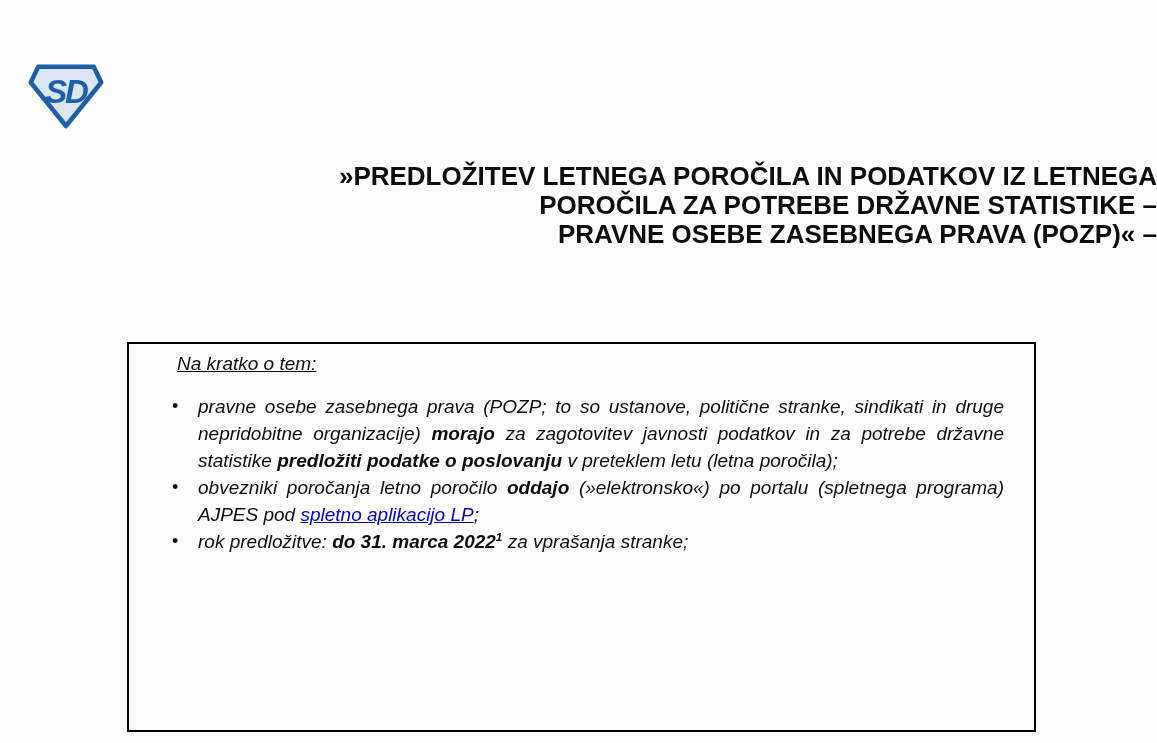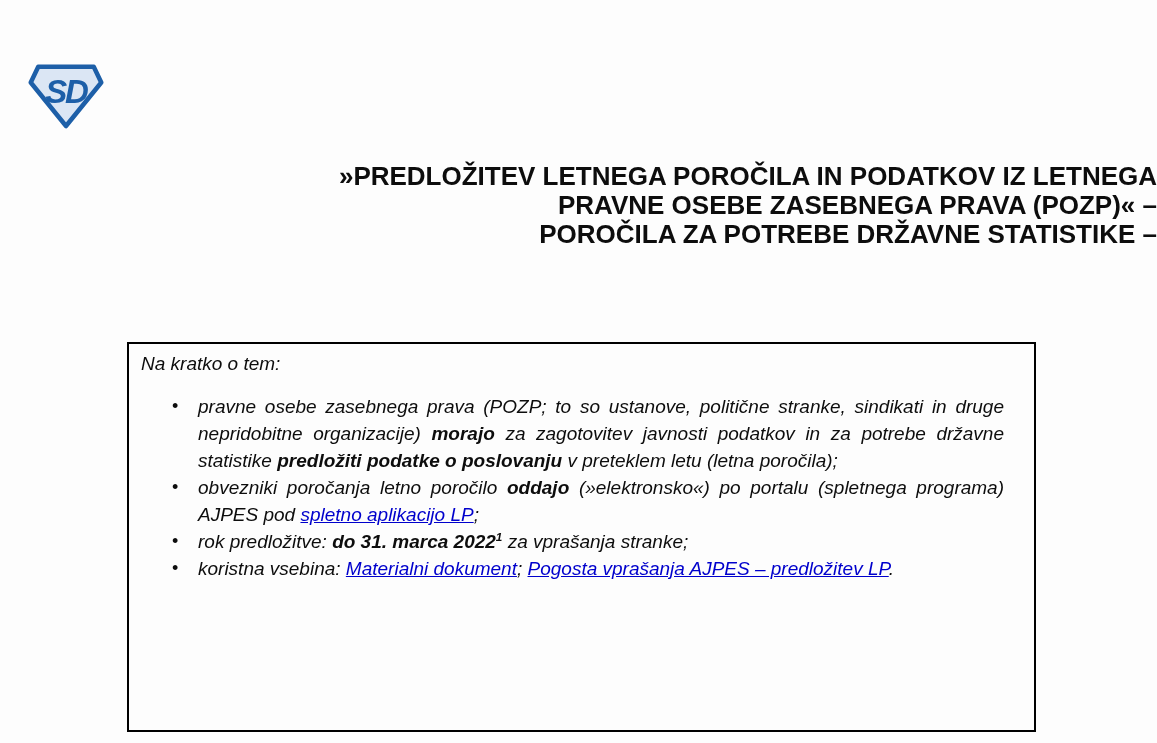--- a/index.html
+++ b/index.html
@@ -26,21 +26,21 @@
     position:absolute;top:162px;left:0;width:100%;
     text-align:right;font-weight:bold;font-size:26px;line-height:29px;
     color:var(--text-color);
   }
   .info-box{
     position:absolute;left:127px;top:342px;width:909px;min-height:390px;
     border:2px solid var(--border-color);
     padding:6px 14px 4px 12px;
     font-style:italic;font-size:19px;line-height:27px;
   }
-  .box-heading{display:inline-block;}
+  .box-heading{display:inline-block;text-decoration:underline;margin-left:36px;}
   .bullet-list{margin:16px;padding:0 0 0 41px;list-style:none;}
   .bullet-list li{position:relative;text-align:justify;}
   .bullet-list li::before{
     content:"\2022";position:absolute;left:-26px;top:0;
     font-style:normal;font-size:0.95em;
   }
   .gap-above{margin-top:27px;}
   .seg{}
   .b{font-weight:bold;}
   .lnk{color:var(--link-color);text-decoration:underline;cursor:pointer;}
@@ -51,25 +51,24 @@
 
 <div class="logo">
   <svg viewBox="0 0 100 88">
     <path class="shield" d="M13 5 L87 5 L97 26 L50 84 L3 26 Z"></path>
     <text class="logo-text" x="50" y="53" text-anchor="middle">SD</text>
   </svg>
 </div>
 
 <div class="title">
   <div>»PREDLOŽITEV LETNEGA POROČILA IN PODATKOV IZ LETNEGA</div>
+  <div>POROČILA ZA POTREBE DRŽAVNE STATISTIKE –</div>
   <div>PRAVNE OSEBE ZASEBNEGA PRAVA (POZP)« –</div>
-  <div>POROČILA ZA POTREBE DRŽAVNE STATISTIKE –</div>
 </div>
 
 <div class="info-box">
   <span class="box-heading">Na kratko o tem:</span>
   <ul class="bullet-list">
     <li><span class="seg">pravne osebe zasebnega prava (POZP; to so ustanove, politične stranke, sindikati in druge nepridobitne organizacije) </span><span class="seg b">morajo</span><span class="seg"> za zagotovitev javnosti podatkov in za potrebe državne statistike </span><span class="seg b">predložiti podatke o poslovanju</span><span class="seg"> v preteklem letu (letna poročila);</span></li>
     <li><span class="seg">obvezniki poročanja letno poročilo </span><span class="seg b">oddajo</span><span class="seg"> (»elektronsko«) po portalu (spletnega programa) AJPES pod </span><a class="seg lnk" href="#">spletno aplikacijo LP</a><span class="seg">;</span></li>
     <li><span class="seg">rok predložitve: </span><span class="seg b">do 31. marca 2022</span><span class="seg sup">1</span><span class="seg"> za vprašanja stranke;</span></li>
-    <li><span class="seg">koristna vsebina: </span><a class="seg lnk" href="#">Materialni dokument</a><span class="seg">; </span><a class="seg lnk" href="#">Pogosta vprašanja AJPES – predložitev LP</a><span class="seg">.</span></li>
   </ul>
 </div>
 
 </body></html>

